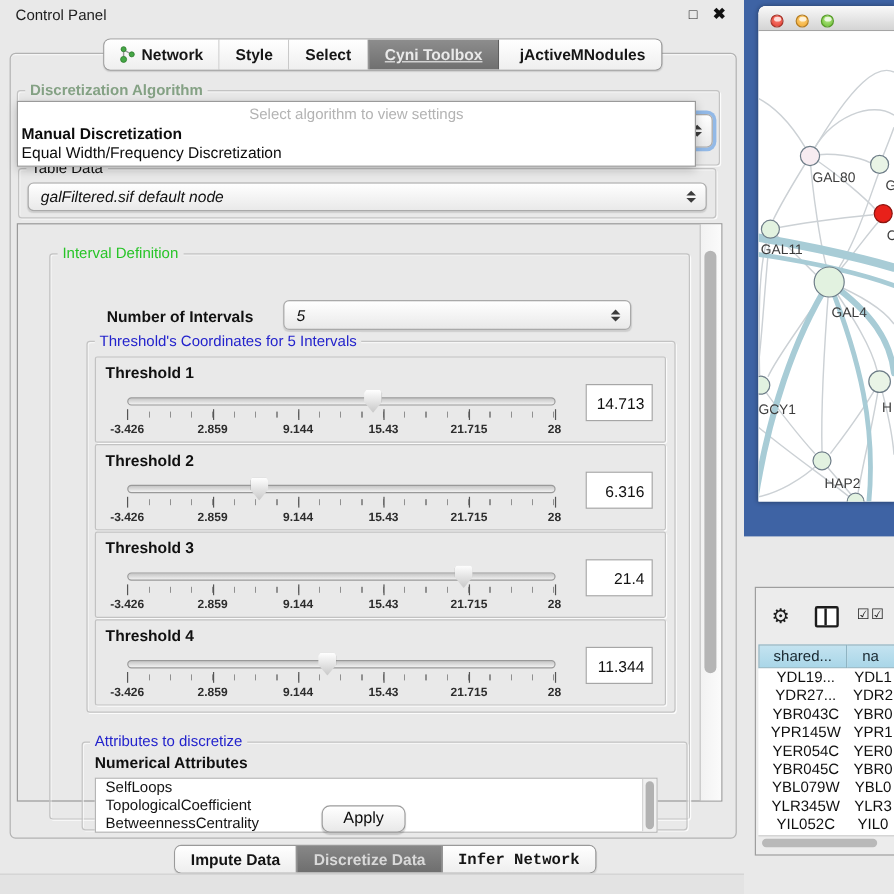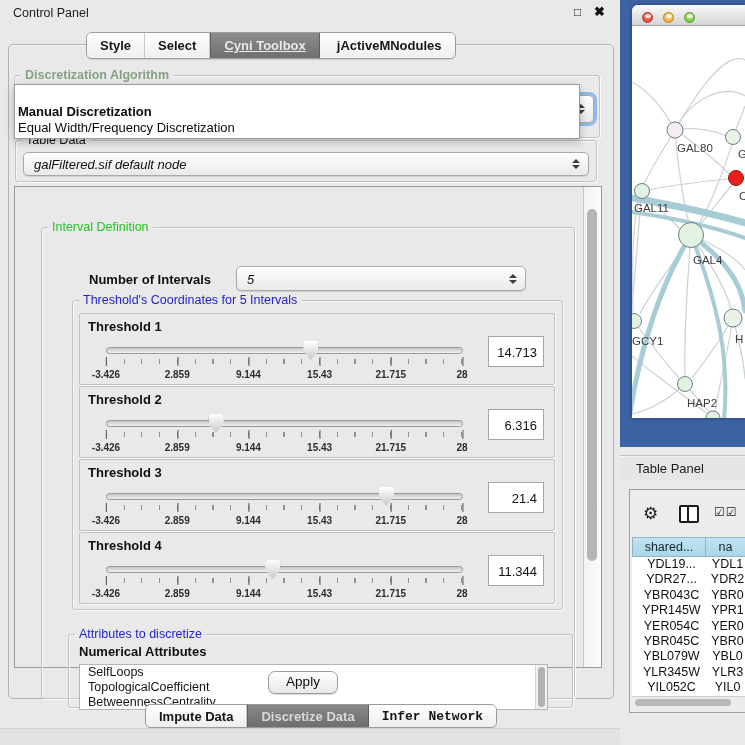--- a/index.html
+++ b/index.html
@@ -54,21 +54,21 @@
   #hidden-combo{left:556px;top:95px;width:36px;height:26px;z-index:10;
                 box-shadow:0 0 0 3px rgba(100,160,230,.65);}
 
   
   #bigpanel{left:14px;top:186px;width:586px;height:480px;border:1px solid #9a9a9a;background:#e9e9e9;}
   #vscroll{position:absolute;right:0;top:0;width:17px;height:100%;background:linear-gradient(90deg,#f2f2f2,#fbfbfb);
            border-left:1px solid #c6c6c6;}
   #vscroll .thumb{position:absolute;left:3px;top:22px;width:10px;height:352px;background:#b5b5b5;border-radius:6px;}
 
   
-  #interval-group{left:26px;top:40px;width:532px;height:470px;}
+  #interval-group{left:26px;top:24px;width:532px;height:470px;}
   #num-label{left:47px;top:44px;font-size:13px;font-weight:bold;color:#111;}
   #num-combo{left:194px;top:38px;width:288px;height:23px;}
   #thr-group{left:30px;top:72px;width:489px;height:308px;}
   .th-panel{position:absolute;left:6px;width:474px;height:70px;background:#e9e9e9;
             border:1px solid #c2c2c2;border-radius:2px;box-shadow:1px 1px 0 rgba(255,255,255,.8);}
   .th-title{position:absolute;left:8px;top:5px;font-size:13px;font-weight:bold;color:#101010;}
   .th-track{position:absolute;left:26px;top:33px;width:355px;height:5px;border:1px solid #999;
             border-radius:4px;background:linear-gradient(#c6c6c6,#f1f1f1);}
   .th-thumb{position:absolute;top:27px;width:15px;height:19px;
             background:linear-gradient(#ffffff,#c8c8c8);
@@ -147,20 +147,30 @@
   <div class="abs" id="titlebar">
     <span class="abs" id="win-title">Control Panel</span>
     <span class="abs" id="float-ic">□</span>
     <span class="abs" id="close-ic">✖</span>
   </div>
 
   <div class="abs" id="outer-panel"></div>
 
   <div class="abs" id="tabbar">
     <div class="tab">
+      <svg class="net-ico" viewBox="0 0 13 15">
+        <line x1="3" y1="4" x2="3" y2="11" stroke="#9a9a9a" stroke-width="1.2"></line>
+        <line x1="4" y1="4" x2="9" y2="7" stroke="#9a9a9a" stroke-width="1.2"></line>
+        <circle cx="3" cy="3" r="2.1" fill="#46a746" stroke="#2e7d2e" stroke-width="0.7"></circle>
+        <circle cx="3" cy="11.5" r="2.5" fill="#46a746" stroke="#2e7d2e" stroke-width="0.7"></circle>
+        <circle cx="9.8" cy="7.3" r="2.1" fill="#46a746" stroke="#2e7d2e" stroke-width="0.7"></circle>
+      </svg>
+      <span>Network</span>
+    </div>
+    <div class="tab">
       <span>Style</span>
     </div>
     <div class="tab">
       <span>Select</span>
     </div>
     <div class="tab dark">
       <span>Cyni Toolbox</span>
     </div>
     <div class="tab">
       <span>jActiveMNodules</span>
@@ -171,20 +181,21 @@
     <span class="group-title t-faded">Discretization Algorithm</span>
   </div>
   <div class="combo abs" id="hidden-combo">
     <span class="spin">
         <i class="up"></i>
         <i class="dn"></i>
       </span>
   </div>
 
   <div class="abs" id="popup">
+    <div id="popup-hint">Select algorithm to view settings</div>
     <div class="popup-item" id="popup-item-0">Manual Discretization</div>
     <div class="popup-item" id="popup-item-1">Equal Width/Frequency Discretization</div>
   </div>
 
   <div class="group" style="left:15px;top:140px;width:580px;height:40px;">
     <span class="group-title t-black">Table Data</span>
     <div class="combo" style="left:7px;top:11px;width:564px;height:22px;">
       <span class="val">galFiltered.sif default node</span>
       <span class="spin">
           <i class="up"></i>
@@ -357,23 +368,20 @@
           <text x="0" y="319" font-size="11.5" fill="#3d3d3d" font-family="&quot;Liberation Sans&quot;, sans-serif">GCY1</text>
           <circle cx="101" cy="292" r="9" fill="#e9f4e6" stroke="#6e7d88" stroke-width="1"></circle>
           <text x="103" y="317" font-size="11.5" fill="#3d3d3d" font-family="&quot;Liberation Sans&quot;, sans-serif">H</text>
           <circle cx="53" cy="358" r="7.5" fill="#e2f2e0" stroke="#6e7d88" stroke-width="1"></circle>
           <text x="55" y="381" font-size="11.5" fill="#3d3d3d" font-family="&quot;Liberation Sans&quot;, sans-serif">HAP2</text>
           <circle cx="81" cy="392" r="7" fill="#e2f2e0" stroke="#6e7d88" stroke-width="1"></circle>
         </svg>
     </div>
   </div>
 
-  <div class="abs" id="tp-bar">
-    <span id="tp-title">Table Panel</span>
-  </div>
 
   <div class="abs" id="tp-area">
     <div id="tp-table">
       <div id="tp-toolbar">
         <span id="gear-ic">⚙</span>
         <span id="col-ic"></span>
         <span id="check-ic">☑☑</span>
       </div>
       <div id="tp-header">
         <div class="hcell c1">shared...</div>

